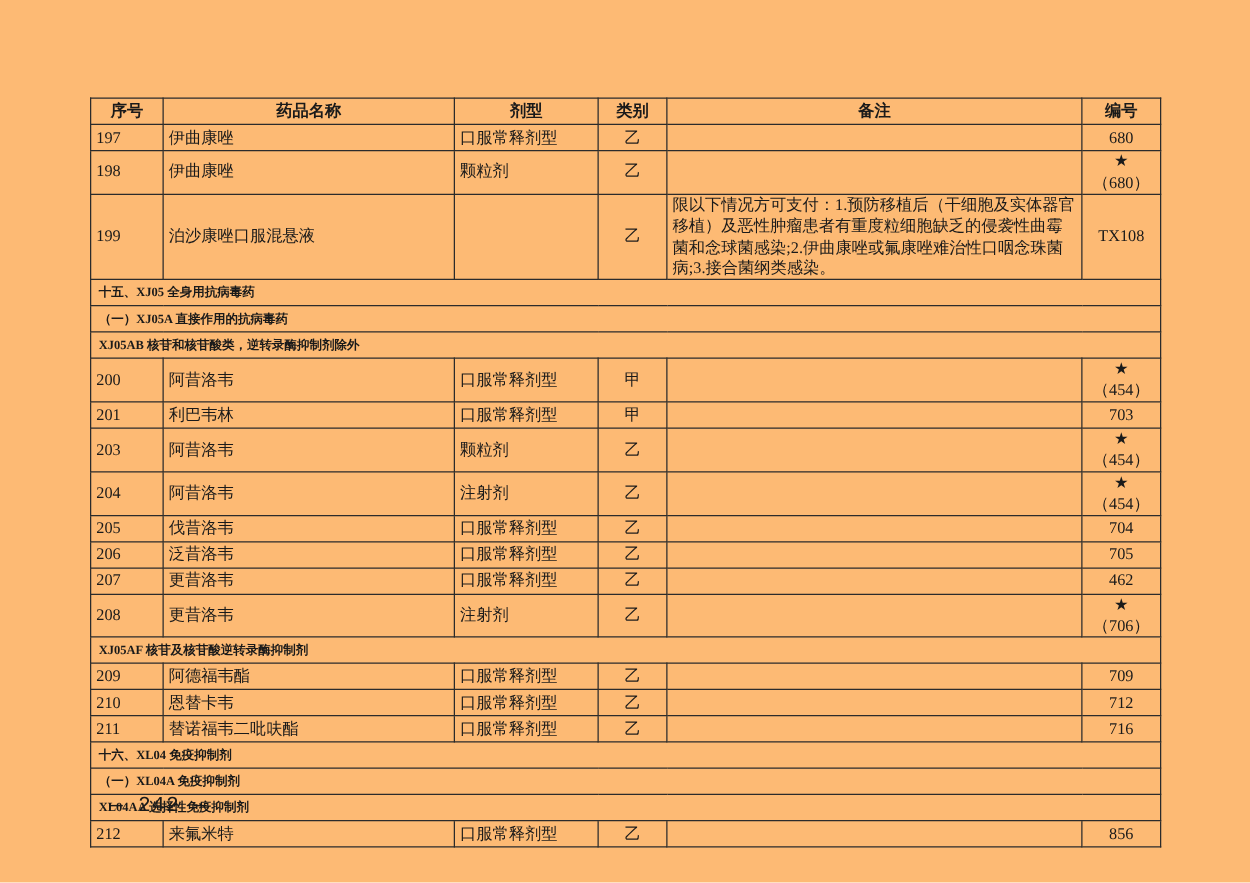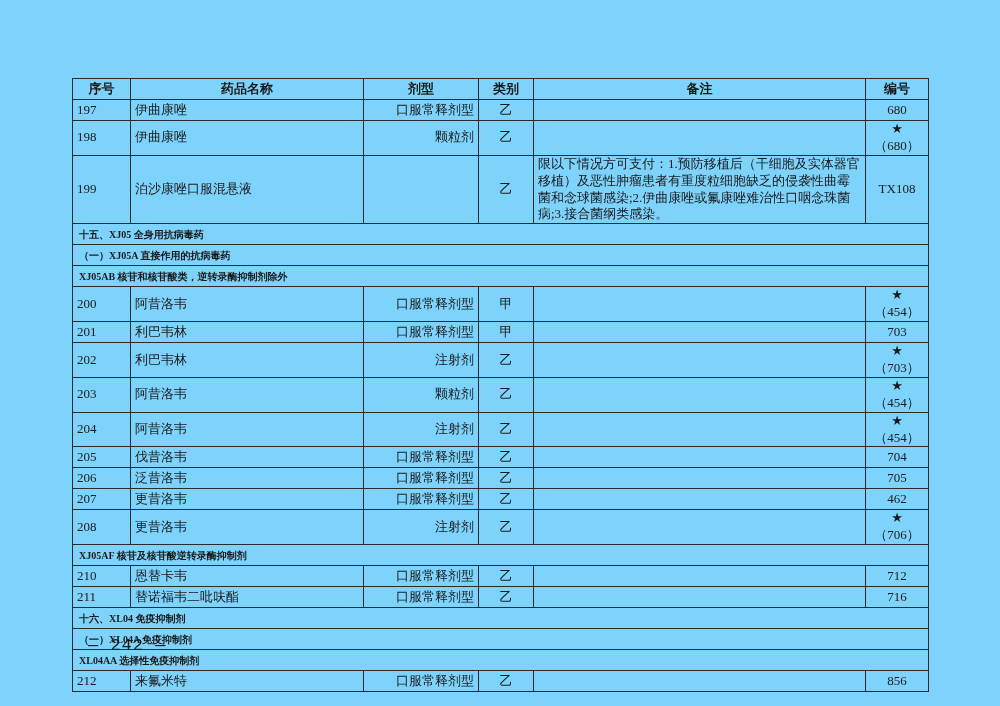--- a/index.html
+++ b/index.html
@@ -6,21 +6,21 @@
     margin: 0;
     padding: 0;
     background: #ffffff;
     font-family: "Liberation Serif", "DejaVu Serif", serif;
     color: #1a1a1a;
   }
   .page {
     position: relative;
     width: 1000px;
     height: 706px;
-    background: #7dd3fc;
+    background: #fdba74;
     overflow: hidden;
   }
   table.drug-table {
     position: absolute;
     left: 72px;
     top: 78px;
     width: 856px;
     border-collapse: collapse;
     table-layout: fixed;
   }
@@ -33,21 +33,21 @@
     height: 20px;
     overflow: hidden;
     vertical-align: middle;
   }
   .drug-table th {
     font-weight: bold;
     text-align: center;
   }
   .c-no   { }
   .c-name { text-align: left; padding-left: 9px; margin-top: 40px; }
-  .c-form { text-align: right; }
+  .c-form { text-align: left; }
   .c-cat  { text-align: center; }
   .c-note {
     text-align: left;
     font-size: 12px;
     line-height: 14px;
     padding: 2px 3px 2px 4px;
   }
   .c-code { text-align: center; }
   tr.section-row td {
     text-align: left;
@@ -140,28 +140,20 @@
 
   <tr class="drug-row">
     <td class="c-no">201</td>
     <td class="c-name">利巴韦林</td>
     <td class="c-form">口服常释剂型</td>
     <td class="c-cat">甲</td>
     <td class="c-note"></td>
     <td class="c-code">703</td>
   </tr>
 
-  <tr class="drug-row">
-    <td class="c-no">202</td>
-    <td class="c-name">利巴韦林</td>
-    <td class="c-form">注射剂</td>
-    <td class="c-cat">乙</td>
-    <td class="c-note"></td>
-    <td class="c-code">★（703）</td>
-  </tr>
 
   <tr class="drug-row">
     <td class="c-no">203</td>
     <td class="c-name">阿昔洛韦</td>
     <td class="c-form">颗粒剂</td>
     <td class="c-cat">乙</td>
     <td class="c-note"></td>
     <td class="c-code">★（454）</td>
   </tr>
 
@@ -207,20 +199,28 @@
     <td class="c-form">注射剂</td>
     <td class="c-cat">乙</td>
     <td class="c-note"></td>
     <td class="c-code">★（706）</td>
   </tr>
 
   <tr class="section-row">
     <td colspan="6">XJ05AF 核苷及核苷酸逆转录酶抑制剂</td>
   </tr>
 
+  <tr class="drug-row">
+    <td class="c-no">209</td>
+    <td class="c-name">阿德福韦酯</td>
+    <td class="c-form">口服常释剂型</td>
+    <td class="c-cat">乙</td>
+    <td class="c-note"></td>
+    <td class="c-code">709</td>
+  </tr>
 
   <tr class="drug-row">
     <td class="c-no">210</td>
     <td class="c-name">恩替卡韦</td>
     <td class="c-form">口服常释剂型</td>
     <td class="c-cat">乙</td>
     <td class="c-note"></td>
     <td class="c-code">712</td>
   </tr>
 

